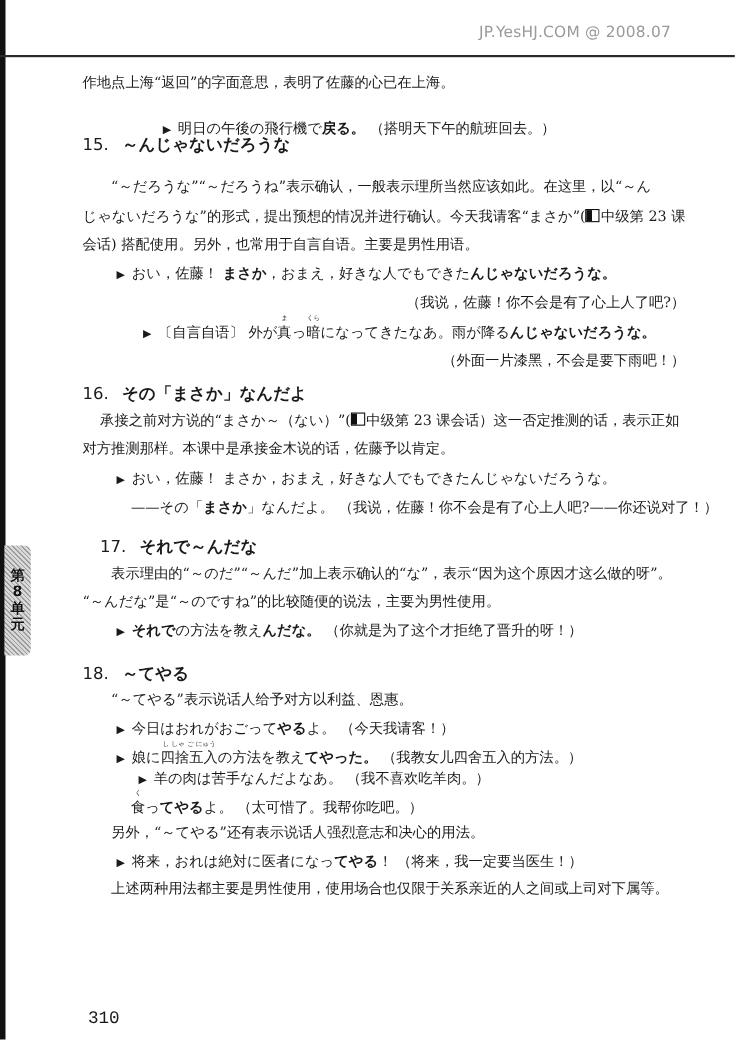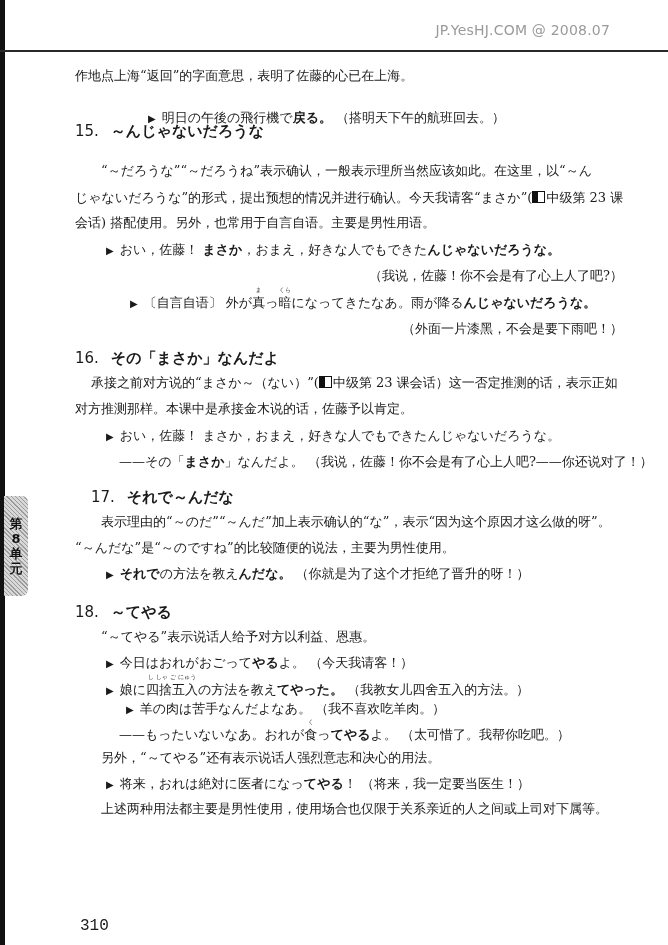--- a/index.html
+++ b/index.html
@@ -124,21 +124,21 @@
 <div class="line" style="left:106px; top:655px;">
   <span class="tri">▶</span><span>今日はおれがおごって</span><span class="b">やる</span><span>よ。</span> <span>（今天我请客！）</span>
 </div>
 <div class="line" style="left:106px; top:682px;">
   <span class="tri">▶</span><span>娘に</span><span class="ruby-wrap"><span class="rt">し しゃ ご にゅう</span><span>四捨五入</span></span><span>の方法を教え</span><span class="b">てやった。</span> <span>（我教女儿四舍五入的方法。）</span>
 </div>
 <div class="line" style="left:106px; top:701px;margin-left:20px;">
   <span class="tri">▶</span><span>羊の肉は苦手なんだよなあ。</span> <span>（我不喜欢吃羊肉。）</span>
 </div>
 <div class="line" style="left:119px; top:727px;">
-  <span>——もったいないなあ。おれが</span><span class="ruby-wrap"><span class="rt">く</span><span>食</span></span><span>っ</span><span class="b">てやる</span><span>よ。</span> <span>（太可惜了。我帮你吃吧。）</span>
+  <span class="ruby-wrap"><span class="rt">く</span><span>食</span></span><span>っ</span><span class="b">てやる</span><span>よ。</span> <span>（太可惜了。我帮你吃吧。）</span>
 </div>
 <div class="line" style="left:101px; top:750px;">另外，“～てやる”还有表示说话人强烈意志和决心的用法。</div>
 <div class="line" style="left:106px; top:776px;">
   <span class="tri">▶</span><span>将来，おれは絶対に医者になっ</span><span class="b">てやる</span><span>！</span> <span>（将来，我一定要当医生！）</span>
 </div>
 <div class="line" style="left:101px; top:801px;">上述两种用法都主要是男性使用，使用场合也仅限于关系亲近的人之间或上司对下属等。</div>
 
 <div class="page-num">310</div>
 
 </body></html>

